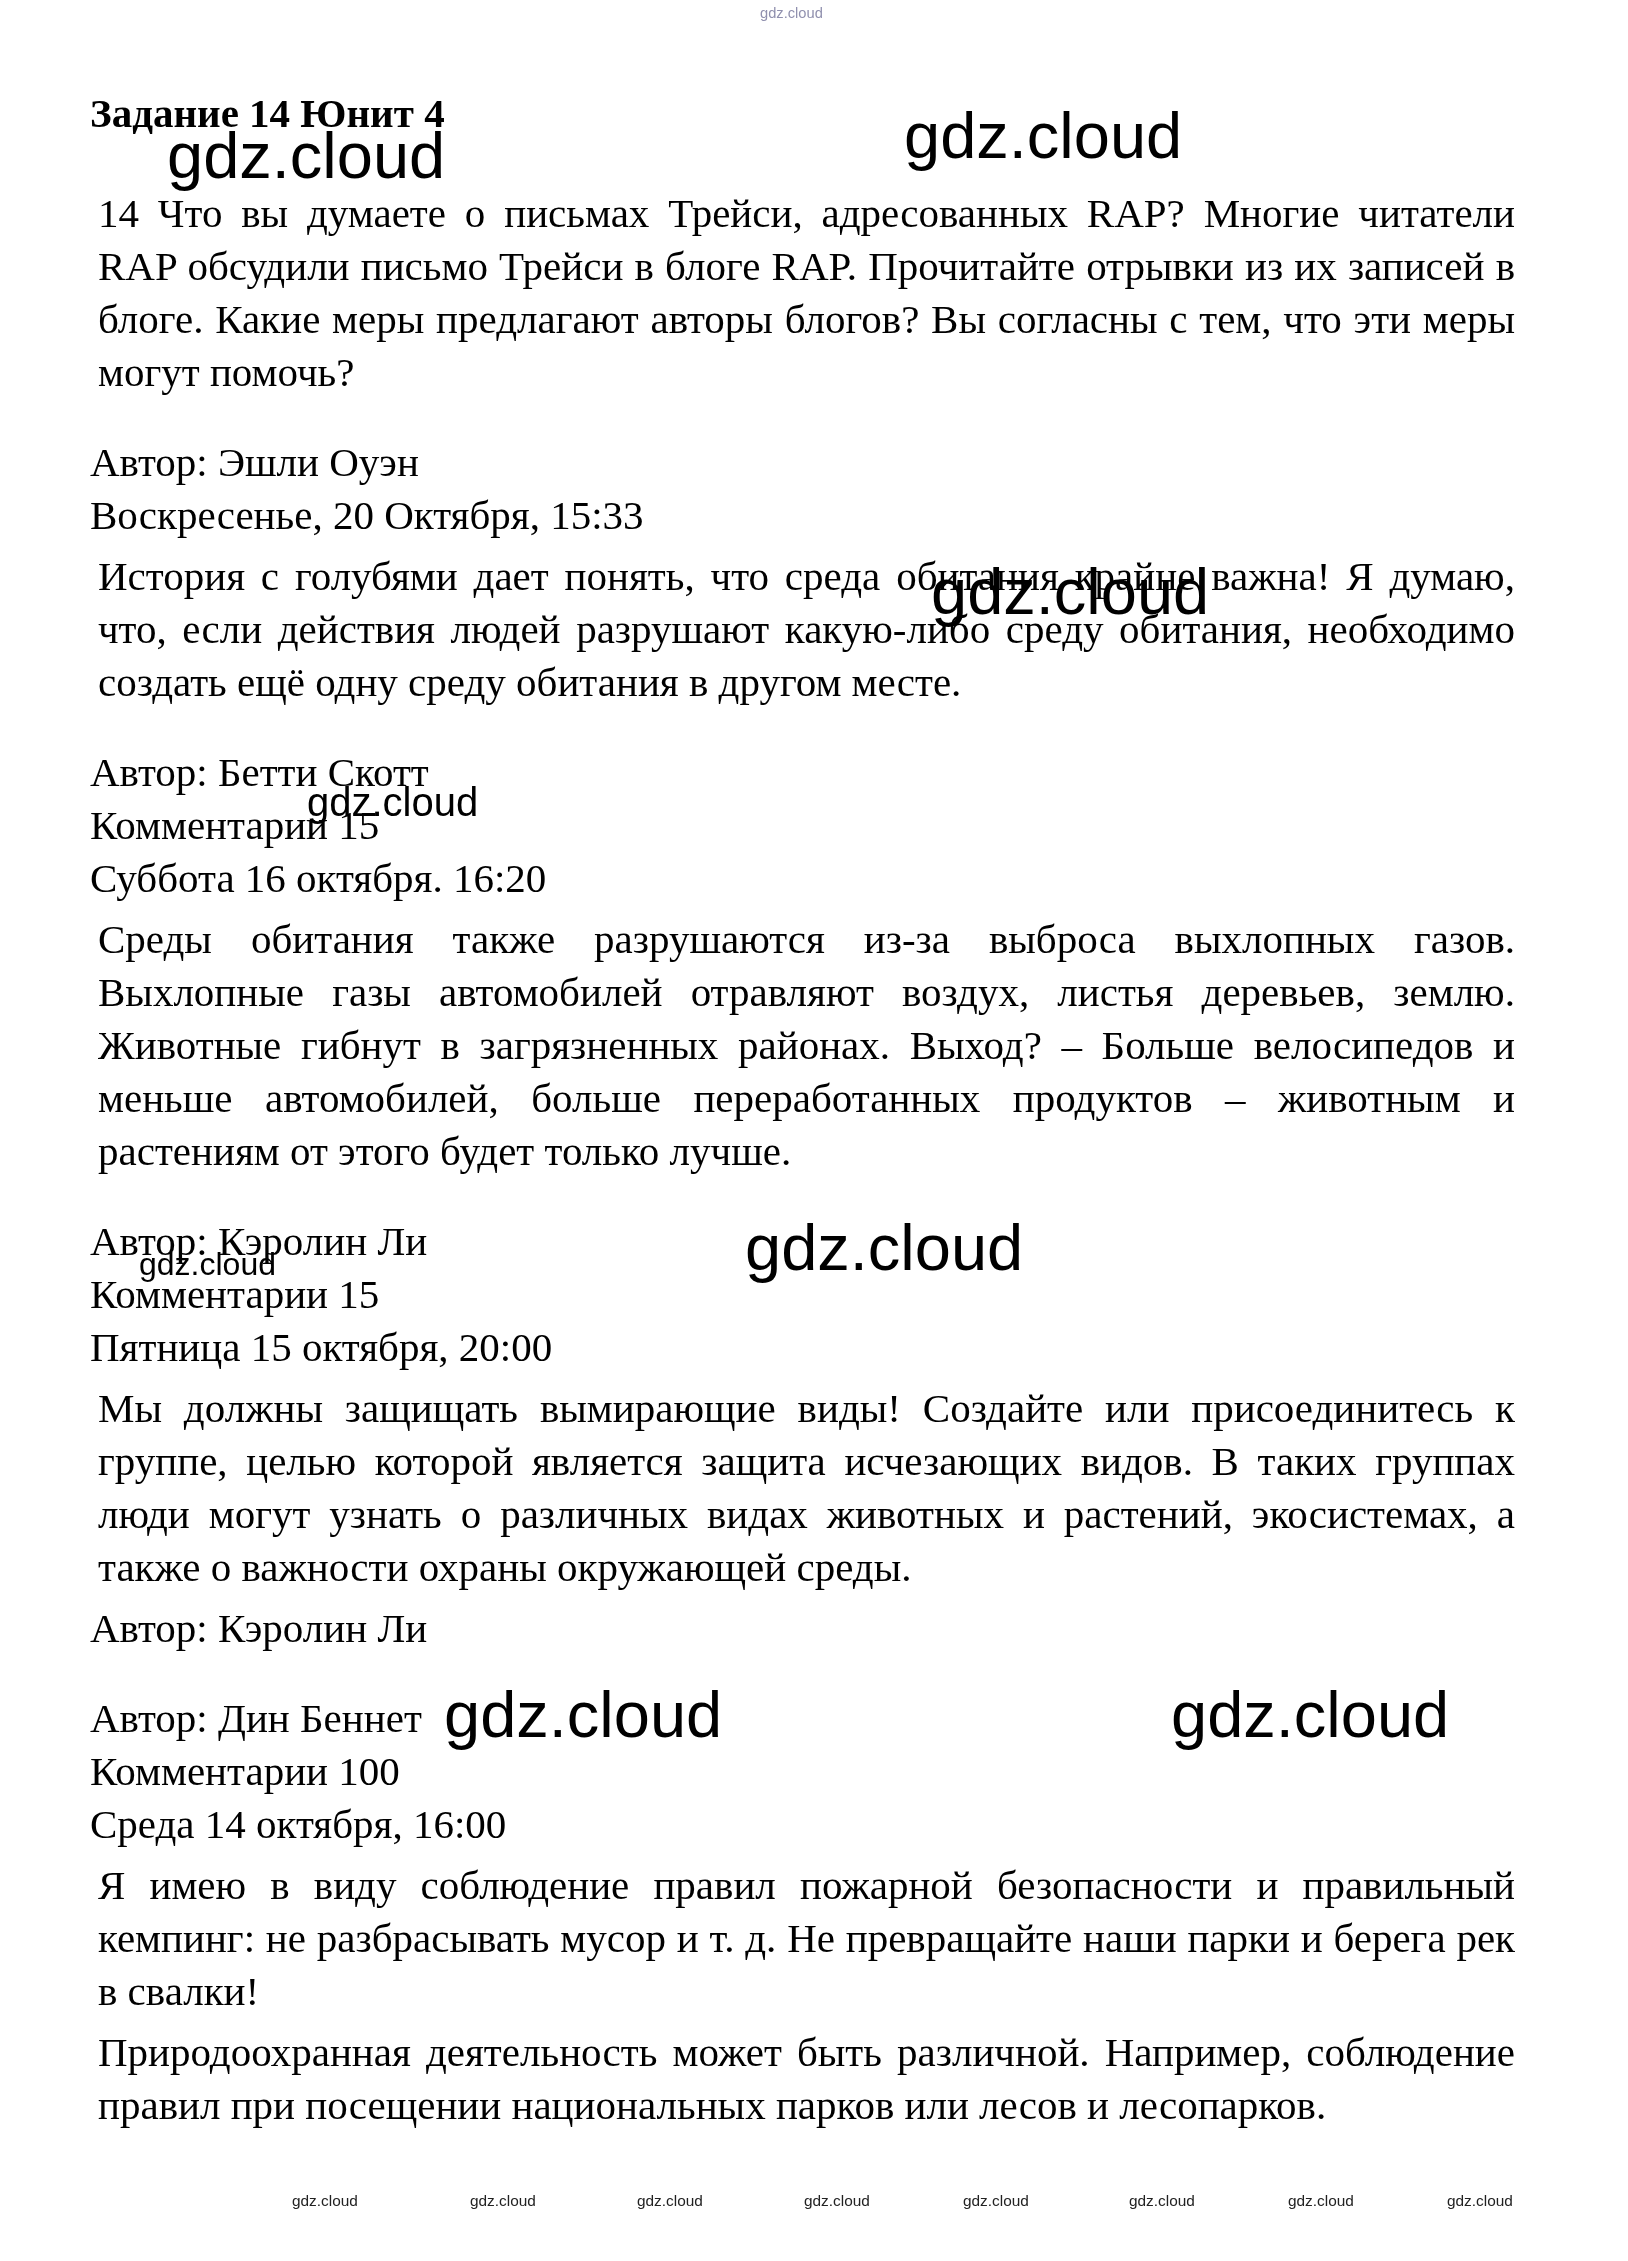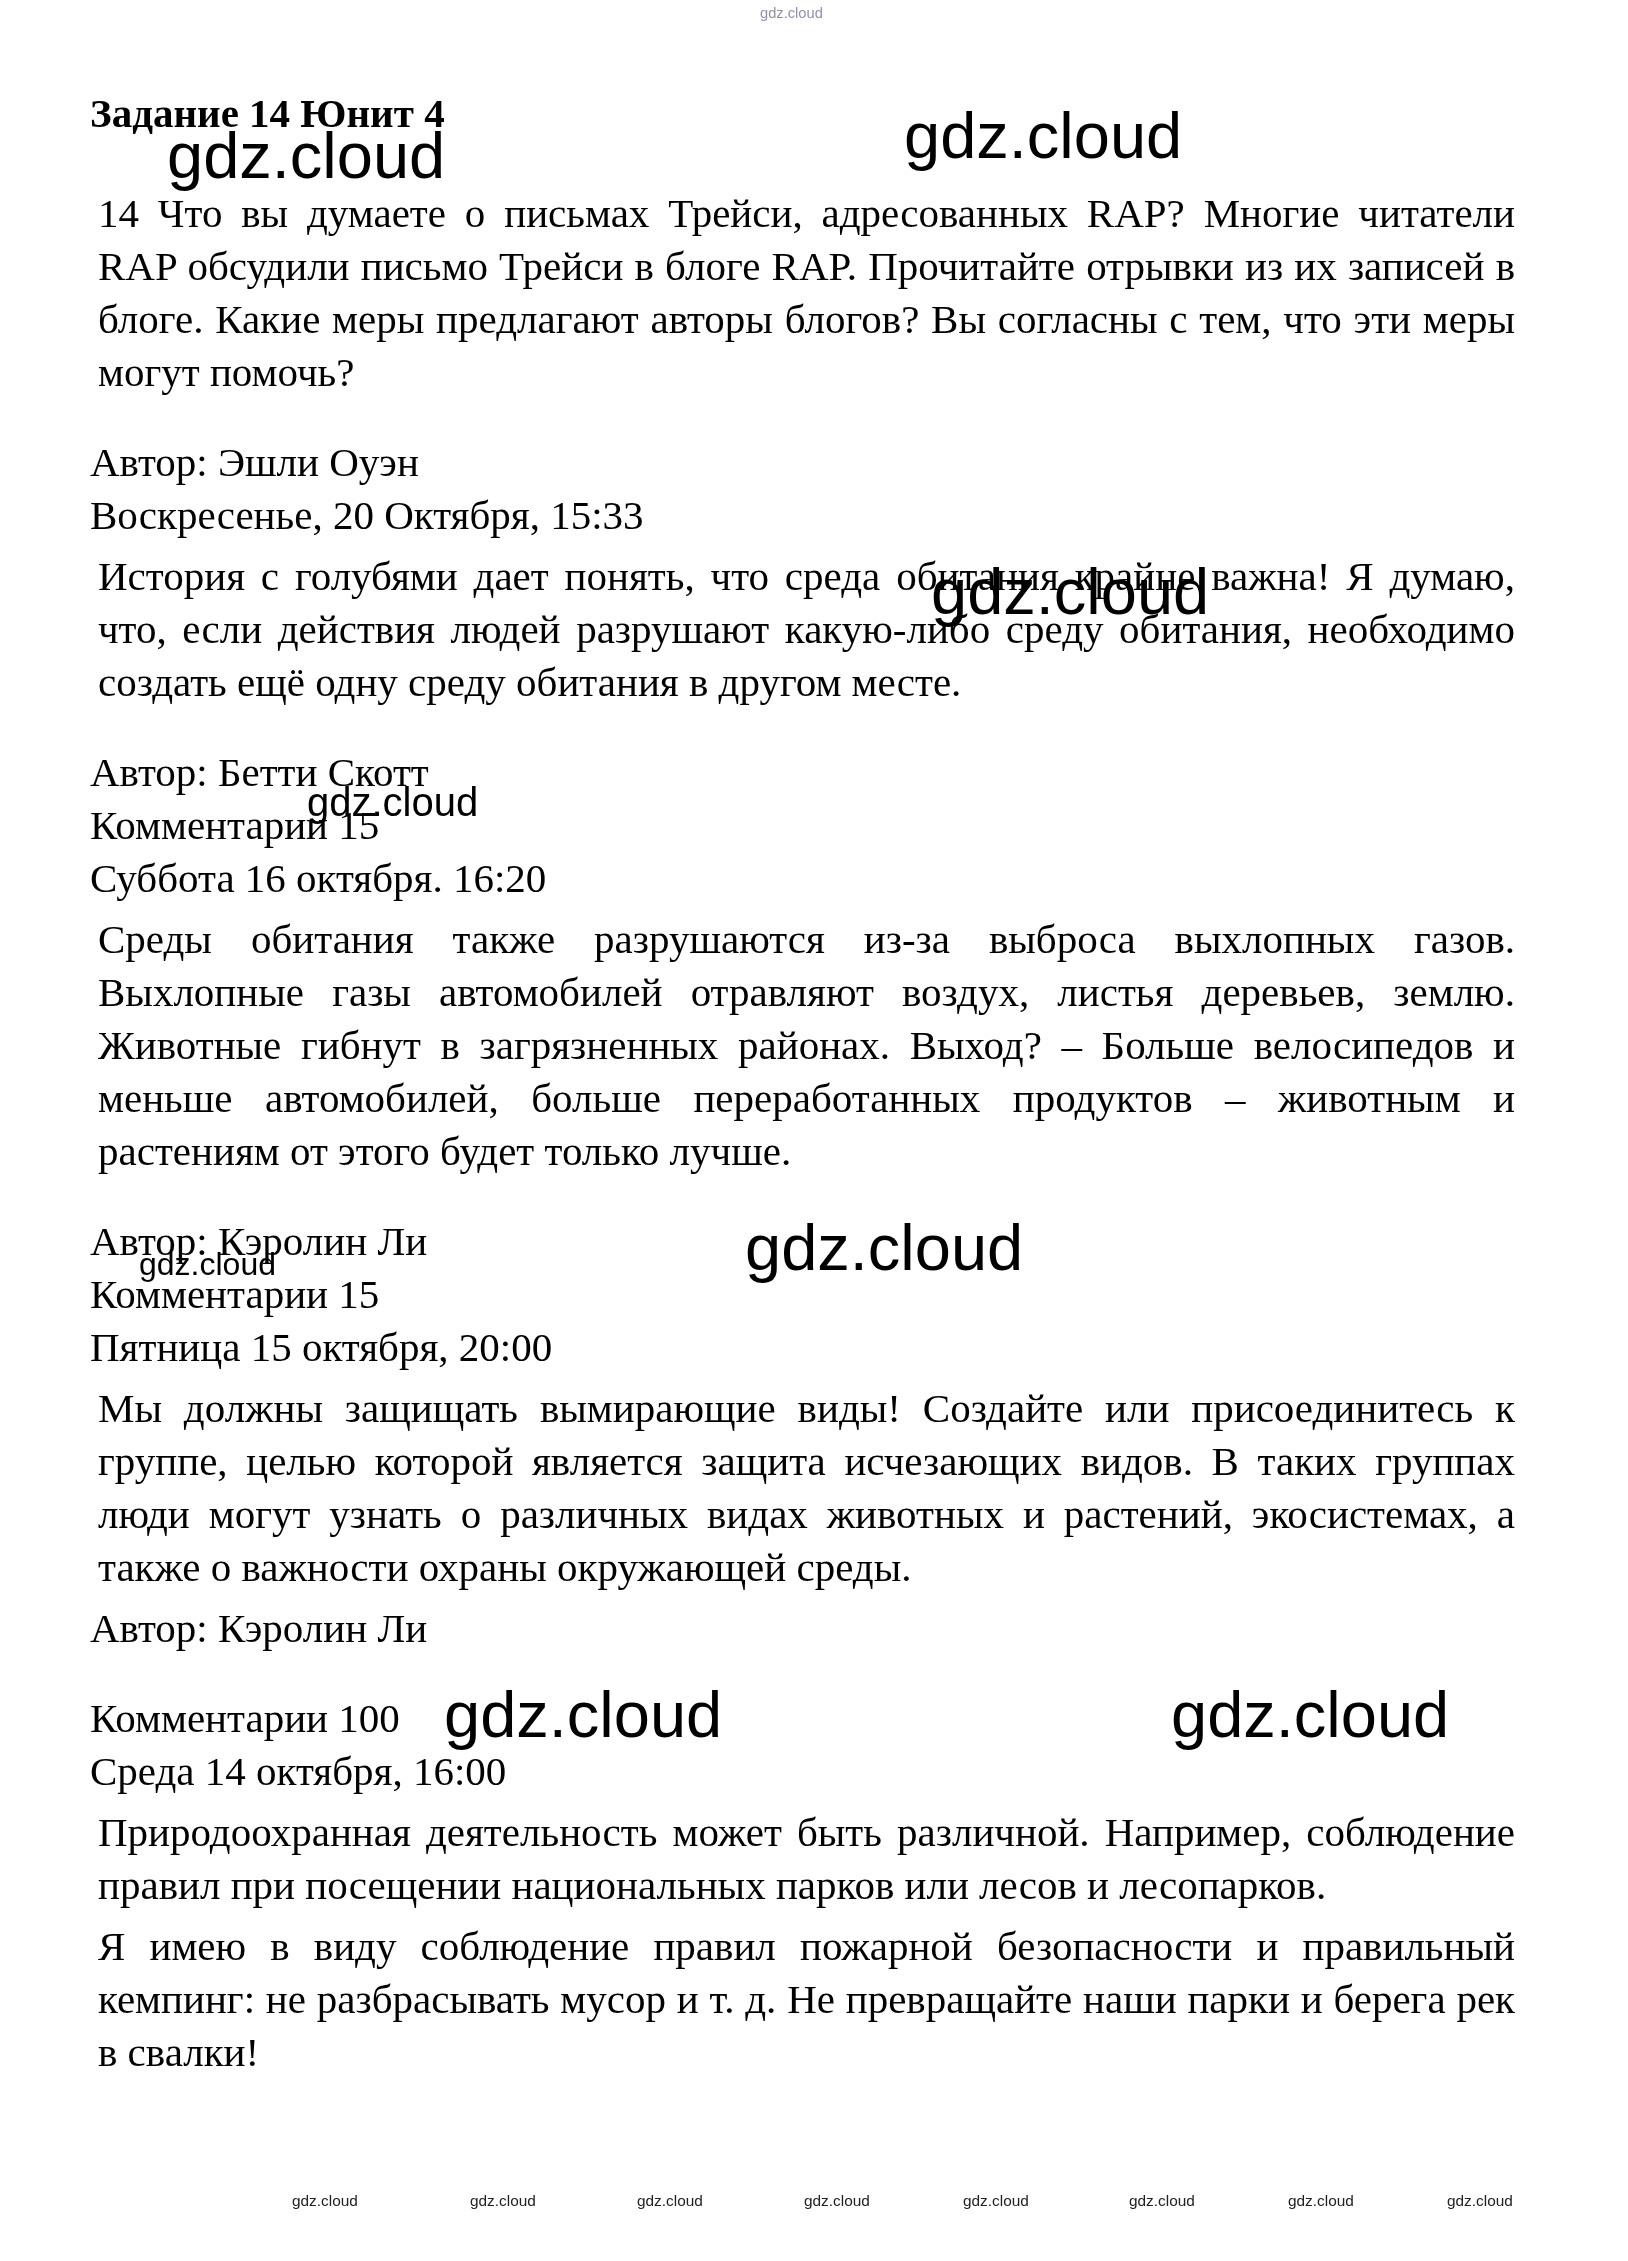--- a/index.html
+++ b/index.html
@@ -63,24 +63,25 @@
 
     <section class="post">
       <div class="meta">Автор: Кэролин Ли</div>
       <div class="meta">Комментарии 15</div>
       <div class="meta">Пятница 15 октября, 20:00</div>
       <p class="para">Мы должны защищать вымирающие виды! Создайте или присоединитесь к группе, целью которой является защита исчезающих видов. В таких группах люди могут узнать о различных видах животных и растений, экосистемах, а также о важности охраны окружающей среды.</p>
       <div class="footer-author">Автор: Кэролин Ли</div>
     </section>
 
     <section class="post">
+      <div class="meta">Автор: Дин Беннет</div>
       <div class="meta">Комментарии 100</div>
       <div class="meta">Среда 14 октября, 16:00</div>
+      <p class="para">Я имею в виду соблюдение правил пожарной безопасности и правильный кемпинг: не разбрасывать мусор и т. д. Не превращайте наши парки и берега рек в свалки!</p>
       <p class="para">Природоохранная деятельность может быть различной. Например, соблюдение правил при посещении национальных парков или лесов и лесопарков.</p>
-      <p class="para">Я имею в виду соблюдение правил пожарной безопасности и правильный кемпинг: не разбрасывать мусор и т. д. Не превращайте наши парки и берега рек в свалки!</p>
     </section>
 
   </div>
 
   <span class="wm wm-top" style="left:760px; top:5.9px;">gdz.cloud</span>
 
   <span class="wm wm-big" style="left:167px;  top:123px;">gdz.cloud</span>
   <span class="wm wm-big" style="left:904px; top:103px;">gdz.cloud</span>
 
   <span class="wm wm-big" style="left:931px; top:559px;">gdz.cloud</span>

